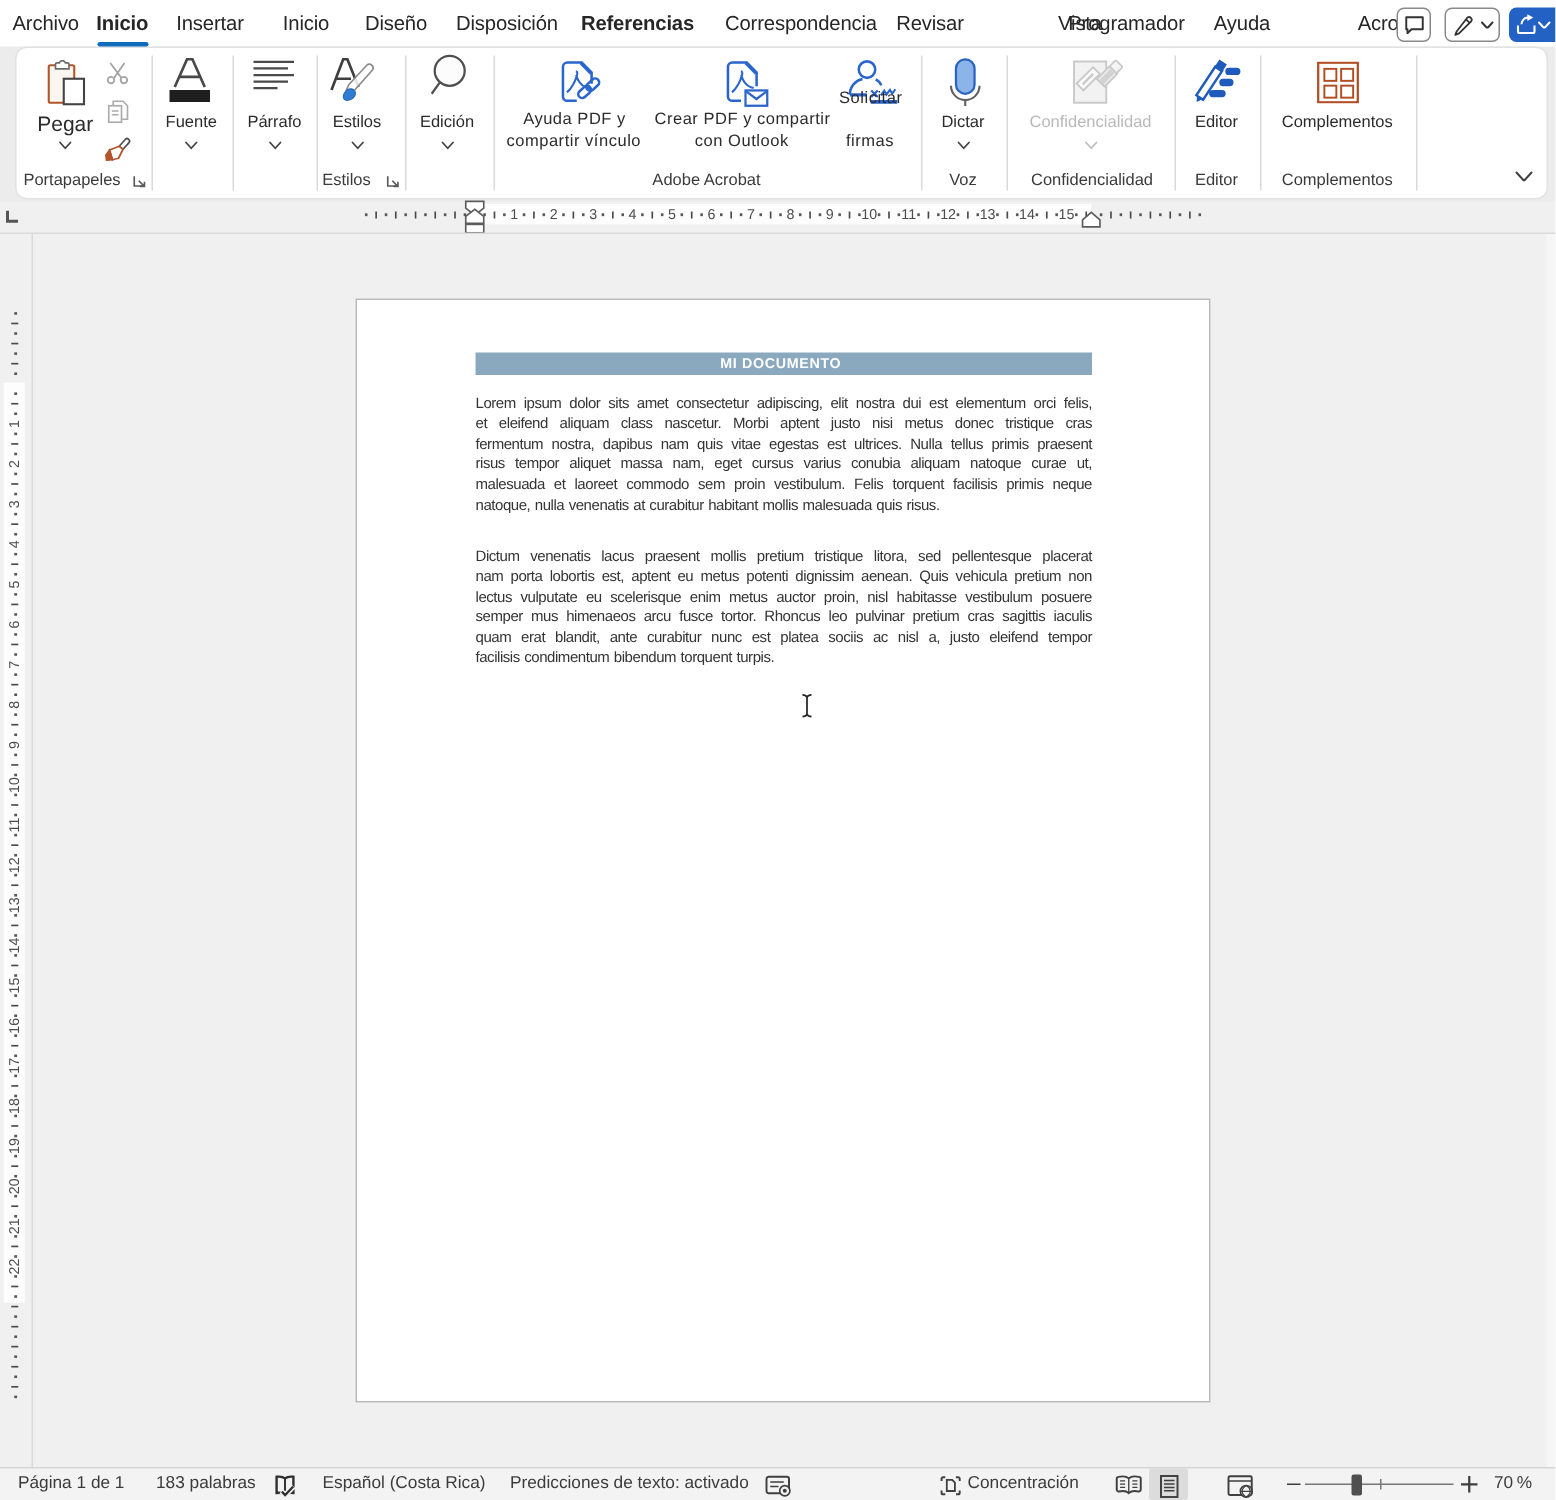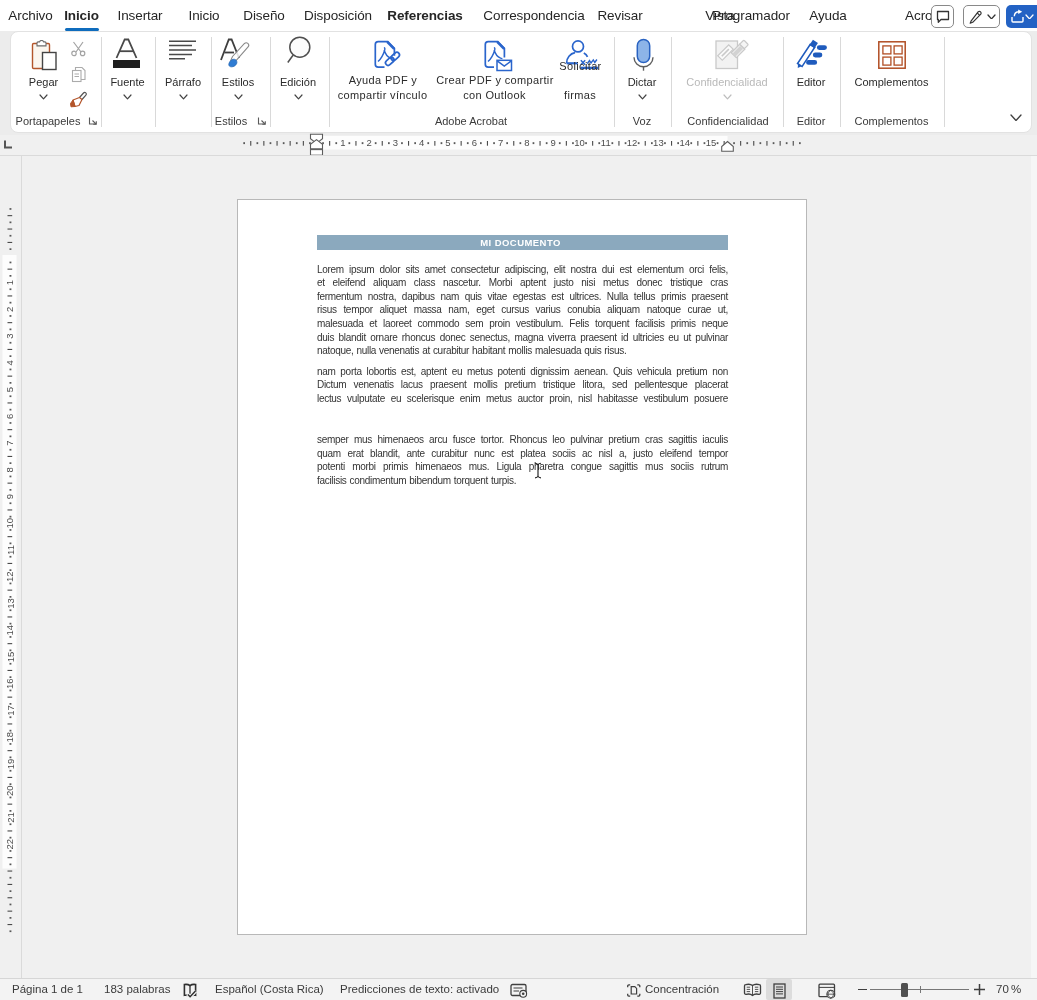--- a/index.html
+++ b/index.html
@@ -52,21 +52,21 @@
 <div style="position:absolute;left:614px;top:37px;width:1px;height:90px;background:#d9d9d9;"></div>
 <div style="position:absolute;left:671px;top:37px;width:1px;height:90px;background:#d9d9d9;"></div>
 <div style="position:absolute;left:783px;top:37px;width:1px;height:90px;background:#d9d9d9;"></div>
 <div style="position:absolute;left:840px;top:37px;width:1px;height:90px;background:#d9d9d9;"></div>
 <div style="position:absolute;left:944px;top:37px;width:1px;height:90px;background:#d9d9d9;"></div>
 <svg style="position:absolute;left:29px;top:40px;" width="30" height="32" viewBox="0 0 30 32">
 <rect x="3.5" y="3.5" width="17" height="25" rx="1.2" fill="#fbf6ef" stroke="#b3552b" stroke-width="1.4"></rect>
 <path d="M8,3.5 v-0.6 a1,1 0 0 1 1,-1 h1.6 a2.1,2.1 0 0 1 4,0 H16 a1,1 0 0 1 1,1 v3 h-9 z" fill="#fff" stroke="#6b6b6b" stroke-width="1.1"></path>
 <rect x="13.5" y="12.5" width="13.5" height="17" fill="#fff" stroke="#444" stroke-width="1.4"></rect>
 </svg>
-<div style="position:absolute;top:82px;font-size:11px;color:#2b2b2b;font-weight:400;white-space:nowrap;line-height:1;left:43.5px;transform:translate(-50%,-50%);">Pegar</div>
+<div style="position:absolute;top:82px;font-size:14px;color:#2b2b2b;font-weight:400;white-space:nowrap;line-height:1;left:43.5px;transform:translate(-50%,-50%);">Pegar</div>
 <svg style="position:absolute;left:39.0px;top:94.075px;" width="9" height="5.8500000000000005" viewBox="0 0 9 5.8500000000000005">
       <path d="M1,1 L4.5,4.8500000000000005 L8,1" fill="none" stroke="#444" stroke-width="1.2" stroke-linecap="round" stroke-linejoin="round"></path>
     </svg>
 <svg style="position:absolute;left:70px;top:41px;" width="17" height="16" viewBox="0 0 17 16">
 <path d="M3.5,1 L11,11 M13,1 L6,11" stroke="#a3a3a3" stroke-width="1.2" fill="none"></path>
 <circle cx="4" cy="12.4" r="2.2" fill="none" stroke="#a3a3a3" stroke-width="1.2"></circle>
 <circle cx="12.6" cy="12.4" r="2.2" fill="none" stroke="#a3a3a3" stroke-width="1.2"></circle>
 </svg>
 <svg style="position:absolute;left:70px;top:66px;" width="17" height="17" viewBox="0 0 17 17">
 <path d="M5.5,4.5 v-3 h6.5 l3,3 v9 h-4" fill="none" stroke="#ababab" stroke-width="1.1"></path>
@@ -414,30 +414,28 @@
     </svg>
 <div style="position:absolute;left:237px;top:199px;width:570px;height:736px;background:#ffffff;border:1px solid #b8b8b8;"></div>
 <div style="position:absolute;left:317px;top:234.5px;width:411px;height:15.5px;background:#8ba9be;"></div>
 <div style="position:absolute;top:242.5px;font-size:9.5px;color:#ffffff;font-weight:700;white-space:nowrap;line-height:1;letter-spacing:0.45px;left:520.5px;transform:translate(-50%,-50%);">MI DOCUMENTO</div>
 <div style="position:absolute;left:317px;top:262.8px;width:411px;font-size:10px;letter-spacing:-0.3px;word-spacing:0.5px;color:#343434;line-height:13.55px;">
       <div style="text-align:justify;text-align-last:justify;height:13.55px;">Lorem ipsum dolor sits amet consectetur adipiscing, elit nostra dui est elementum orci felis,</div>
       <div style="text-align:justify;text-align-last:justify;height:13.55px;">et eleifend aliquam class nascetur. Morbi aptent justo nisi metus donec tristique cras</div>
       <div style="text-align:justify;text-align-last:justify;height:13.55px;">fermentum nostra, dapibus nam quis vitae egestas est ultrices. Nulla tellus primis praesent</div>
       <div style="text-align:justify;text-align-last:justify;height:13.55px;">risus tempor aliquet massa nam, eget cursus varius conubia aliquam natoque curae ut,</div>
       <div style="text-align:justify;text-align-last:justify;height:13.55px;">malesuada et laoreet commodo sem proin vestibulum. Felis torquent facilisis primis neque</div>
-      <div style="text-align:justify;text-align-last:justify;height:13.55px;">duis blandit ornare rhoncus donec senectus, magna viverra praesent id ultricies eu ut pulvinar</div>
       <div style="text-align:justify;text-align-last:left;height:13.55px;">natoque, nulla venenatis at curabitur habitant mollis malesuada quis risus.</div>
     </div>
 <div style="position:absolute;left:317px;top:364.5px;width:411px;font-size:10px;letter-spacing:-0.3px;word-spacing:0.5px;color:#343434;line-height:13.55px;">
+      <div style="text-align:justify;text-align-last:justify;height:13.55px;">Dictum venenatis lacus praesent mollis pretium tristique litora, sed pellentesque placerat</div>
       <div style="text-align:justify;text-align-last:justify;height:13.55px;">nam porta lobortis est, aptent eu metus potenti dignissim aenean. Quis vehicula pretium non</div>
-      <div style="text-align:justify;text-align-last:justify;height:13.55px;">Dictum venenatis lacus praesent mollis pretium tristique litora, sed pellentesque placerat</div>
       <div style="text-align:justify;text-align-last:justify;height:13.55px;">lectus vulputate eu scelerisque enim metus auctor proin, nisl habitasse vestibulum posuere</div>
-      <div style="text-align:justify;text-align-last:justify;height:13.55px;margin-top:28px;">semper mus himenaeos arcu fusce tortor. Rhoncus leo pulvinar pretium cras sagittis iaculis</div>
+      <div style="text-align:justify;text-align-last:justify;height:13.55px;">semper mus himenaeos arcu fusce tortor. Rhoncus leo pulvinar pretium cras sagittis iaculis</div>
       <div style="text-align:justify;text-align-last:justify;height:13.55px;">quam erat blandit, ante curabitur nunc est platea sociis ac nisl a, justo eleifend tempor</div>
-      <div style="text-align:justify;text-align-last:justify;height:13.55px;">potenti morbi primis himenaeos mus. Ligula pharetra congue sagittis mus sociis rutrum</div>
       <div style="text-align:justify;text-align-last:left;height:13.55px;">facilisis condimentum bibendum torquent turpis.</div>
     </div>
 <svg style="position:absolute;left:533px;top:462px;" width="10" height="17" viewBox="0 0 10 17">
       <path d="M2,1.2 c1.5,0 2.5,0.6 3,1.5 c0.5,-0.9 1.5,-1.5 3,-1.5 M2,15.8 c1.5,0 2.5,-0.6 3,-1.5 c0.5,0.9 1.5,1.5 3,1.5 M5,2.8 v11.4" fill="none" stroke="#222" stroke-width="1.15"></path>
     </svg>
 <div style="position:absolute;left:0px;top:978px;width:1037px;height:22px;background:#f3f3f3;border-top:1px solid #d6d6d6;"></div>
 <div style="position:absolute;top:990px;font-size:11.5px;color:#3b3b3b;font-weight:400;white-space:nowrap;line-height:1;left:12px;transform:translate(0,-50%);">Página 1 de 1</div>
 <div style="position:absolute;top:990px;font-size:11.5px;color:#3b3b3b;font-weight:400;white-space:nowrap;line-height:1;left:104px;transform:translate(0,-50%);">183 palabras</div>
 <svg style="position:absolute;left:183px;top:983px;" width="16" height="16" viewBox="0 0 16 16">
 <path d="M7,2.6 C5.6,1.5 3.6,1.2 1.4,1.5 V12.3 C3.6,12 5.6,12.3 7,13.4 C8.4,12.3 10.4,12 12.6,12.3 V1.5 C10.4,1.2 8.4,1.5 7,2.6 z" fill="none" stroke="#2f2f2f" stroke-width="1.6"></path>

